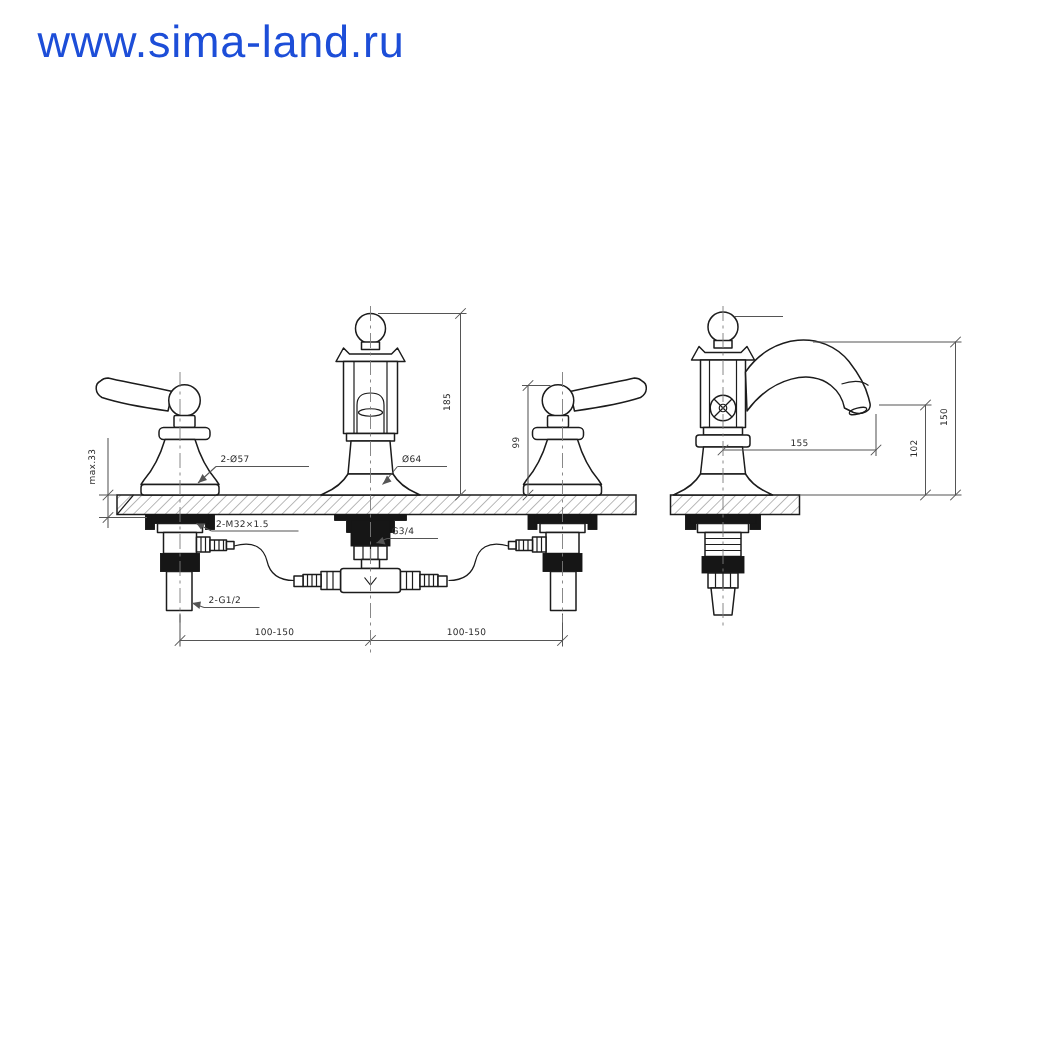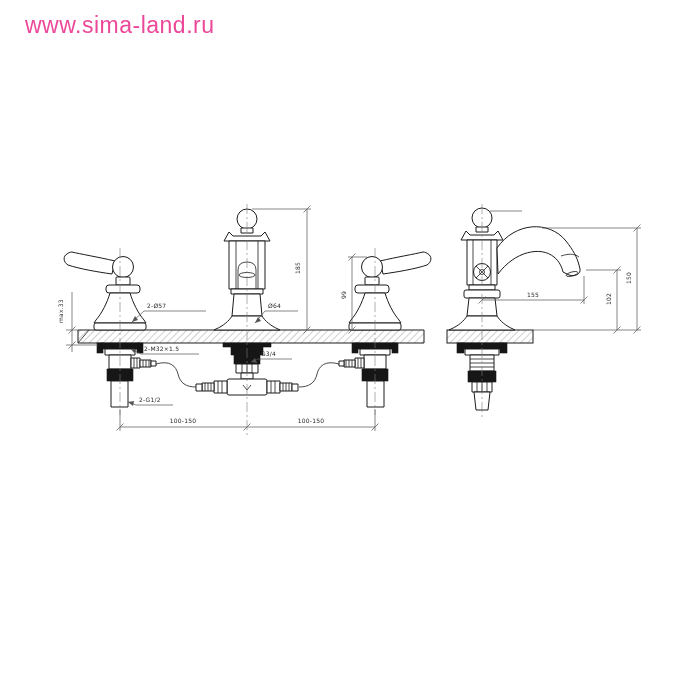--- a/index.html
+++ b/index.html
@@ -2,21 +2,21 @@
 <html><head>
 <meta charset="utf-8">
 <style>
   html,body{margin:0;padding:0;background:#fff;}
   .stage{
     position:relative;width:700px;height:700px;background:#ffffff;
     overflow:hidden;font-family:"Liberation Sans",sans-serif;
   }
   .watermark{
     position:absolute;left:25px;top:12px;
-    font-size:23px;letter-spacing:.5px;color:#ec4899;
+    font-size:30px;letter-spacing:.5px;color:#1d4ed8;
     font-family:"Liberation Sans",sans-serif;
   }
   svg.drawing{position:absolute;left:0;top:0;}
   svg.drawing text{
     font-family:"DejaVu Sans",sans-serif;
     font-size:6px;fill:#2a2a2a;letter-spacing:.2px;
   }
   .outline{fill:#ffffff;stroke:#1c1c1c;stroke-width:1;stroke-linejoin:round;}
   .thin{fill:none;stroke:#1c1c1c;stroke-width:.8;}
   .solid{fill:#161616;stroke:#161616;stroke-width:.6;}

